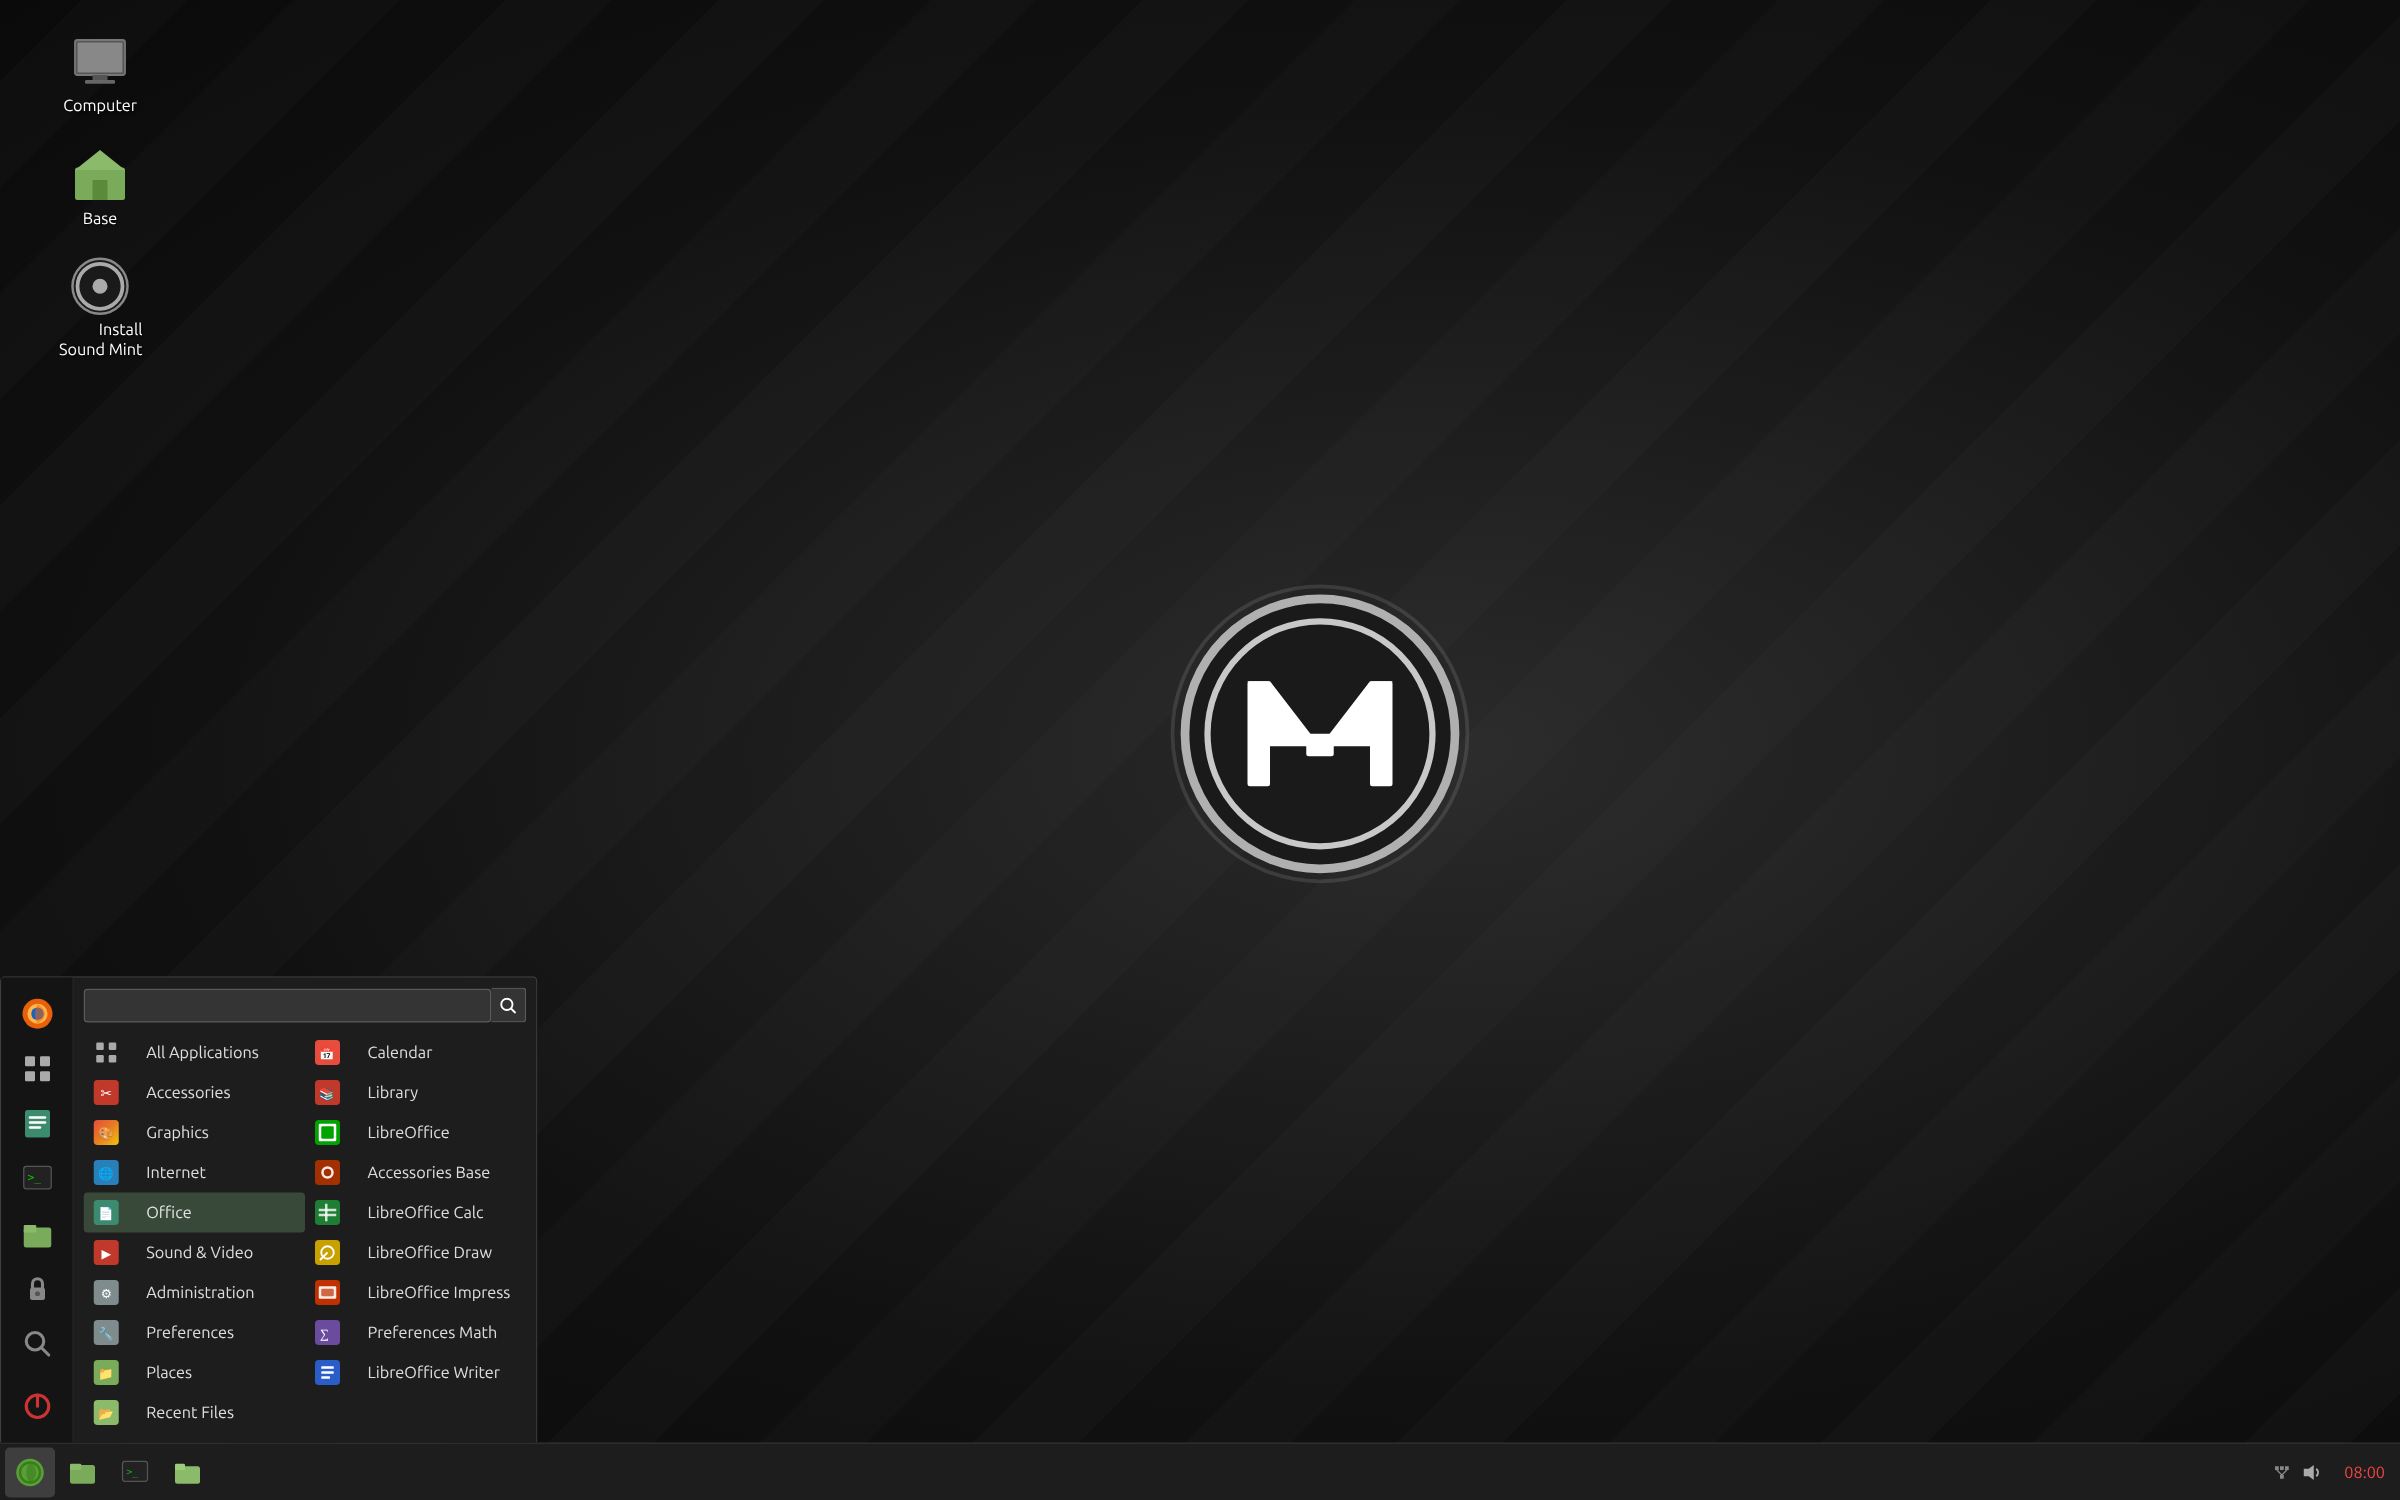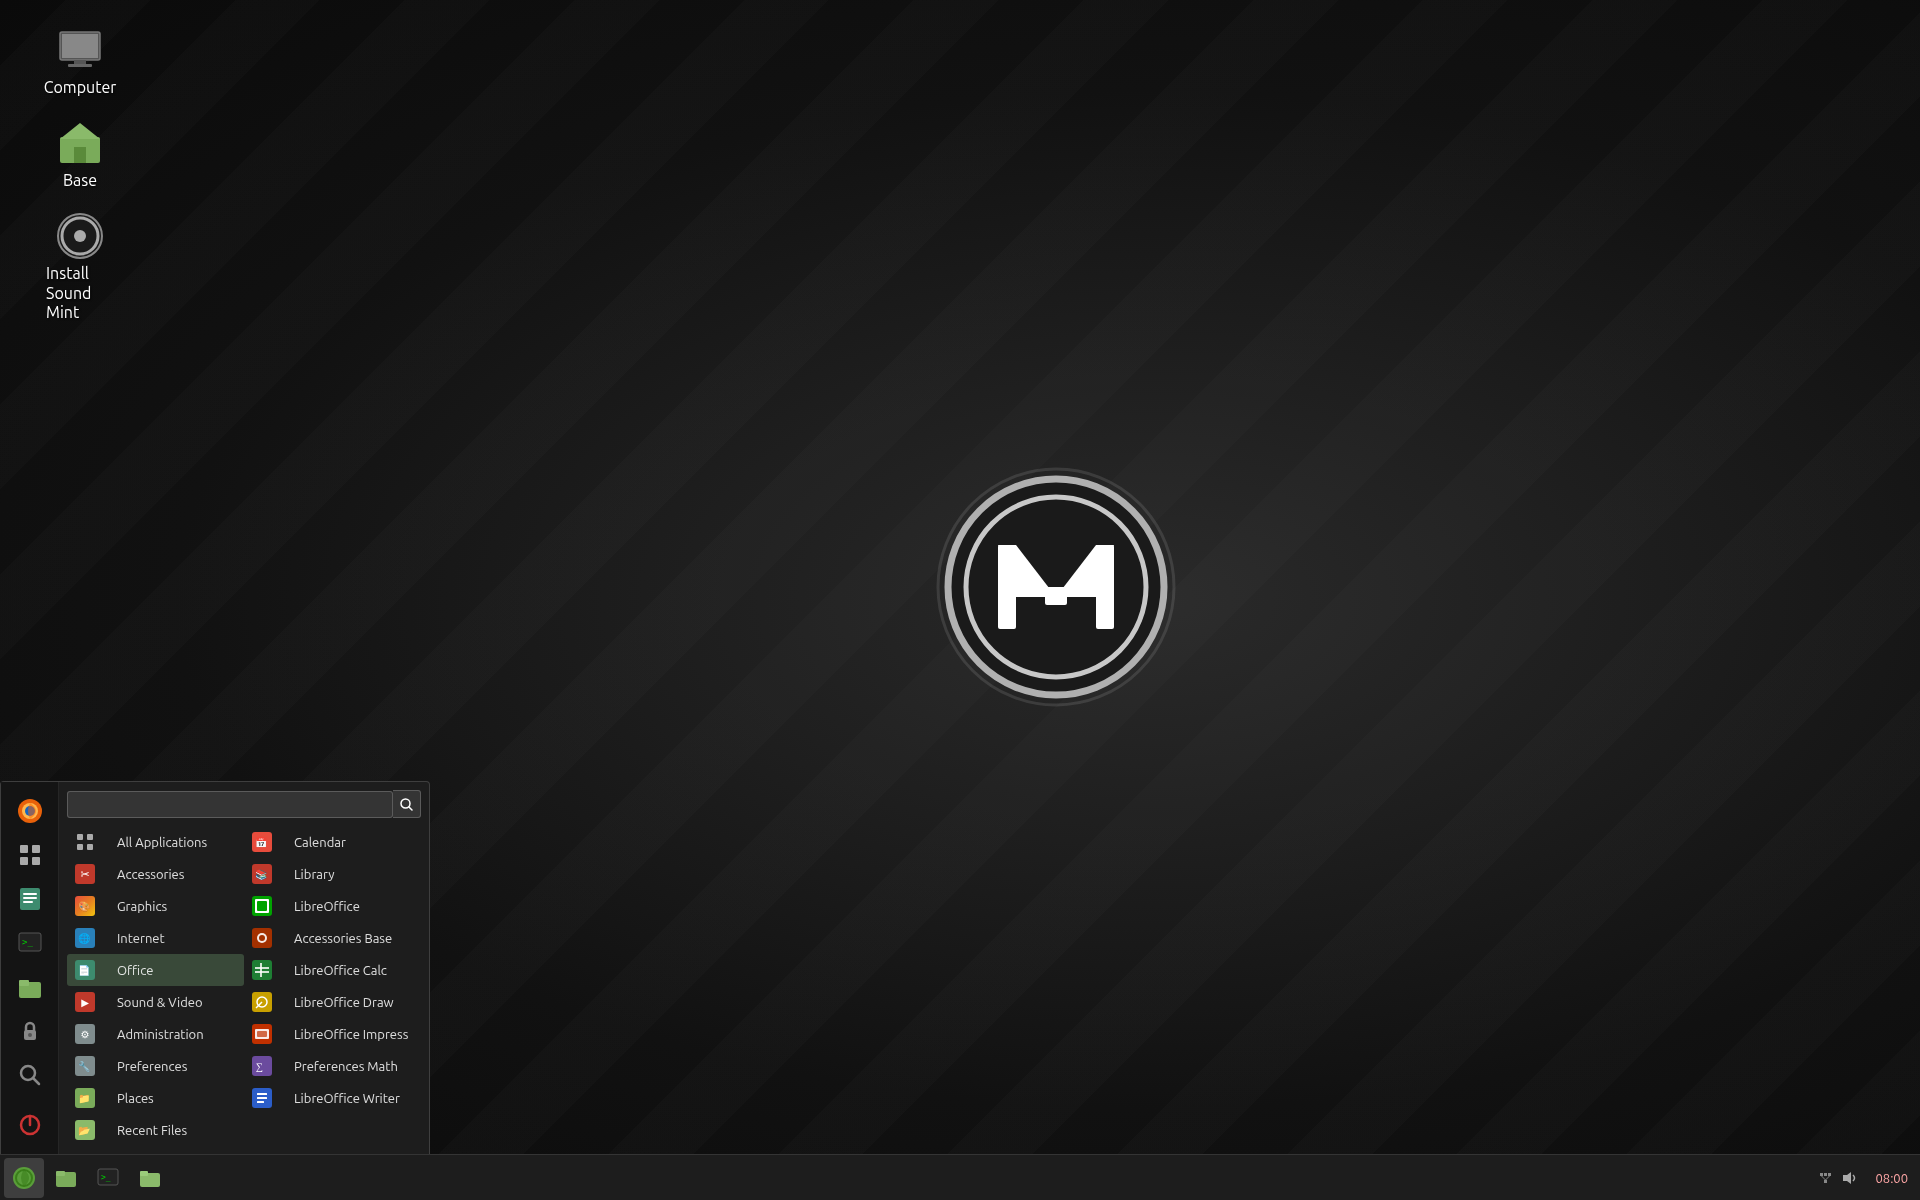--- a/index.html
+++ b/index.html
@@ -68,22 +68,22 @@
     }
     .desktop-icon .icon-img {
       width: 48px;
       height: 48px;
       display: flex;
       align-items: center;
       justify-content: center;
     }
     .desktop-icon .icon-label {
       color: white;
-      font-size: 16px;
-      text-align: left;
+      font-size: 13px;
+      text-align: right;
       text-shadow: 1px 1px 2px rgba(0,0,0,0.8);
       line-height: 1.2;
     }
 
     
     .taskbar {
       position: absolute;
       bottom: 0;
       left: 0;
       right: 0;
@@ -590,17 +590,17 @@
           <rect x="8" y="11" width="3" height="3" fill="#888"></rect>
           <line x1="5.5" y1="7" x2="9.5" y2="11" stroke="#888" stroke-width="1"></line>
           <line x1="13.5" y1="7" x2="9.5" y2="11" stroke="#888" stroke-width="1"></line>
         </svg>
 
         <svg width="18" height="18" viewBox="0 0 18 18">
           <polygon points="3,6 7,6 11,3 11,15 7,12 3,12" fill="#aaa"></polygon>
           <path d="M13 6 Q16 9 13 12" fill="none" stroke="#aaa" stroke-width="1.5"></path>
         </svg>
       </div>
-      <span style="color: #fca5a5; font-size: 13px; min-width: 42px; text-align: right;">08:00</span>
+      <span style="color: #ef4444; font-size: 13px; min-width: 42px; text-align: right;">08:00</span>
     </div>
   </div>
 
 </div>
 
 </body></html>

